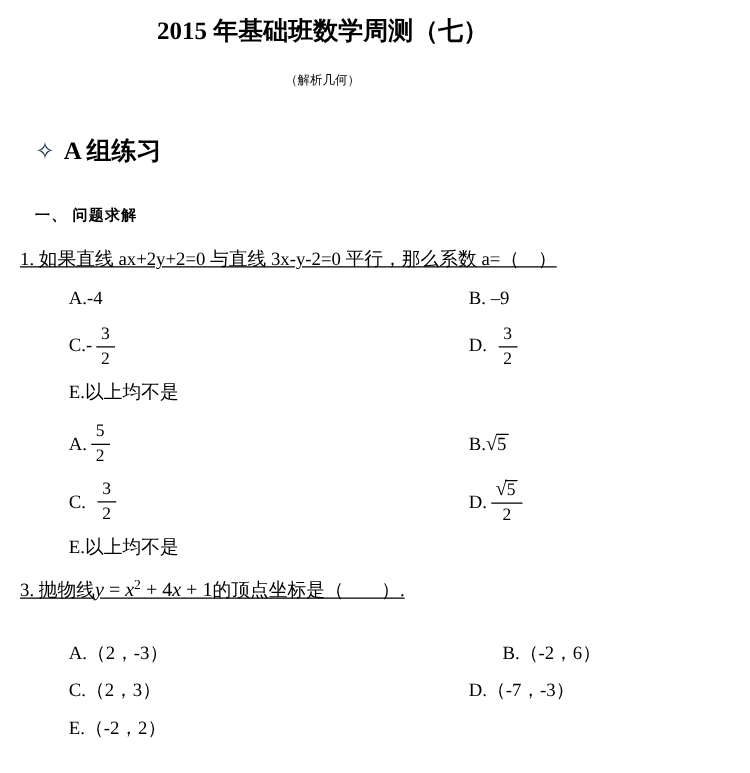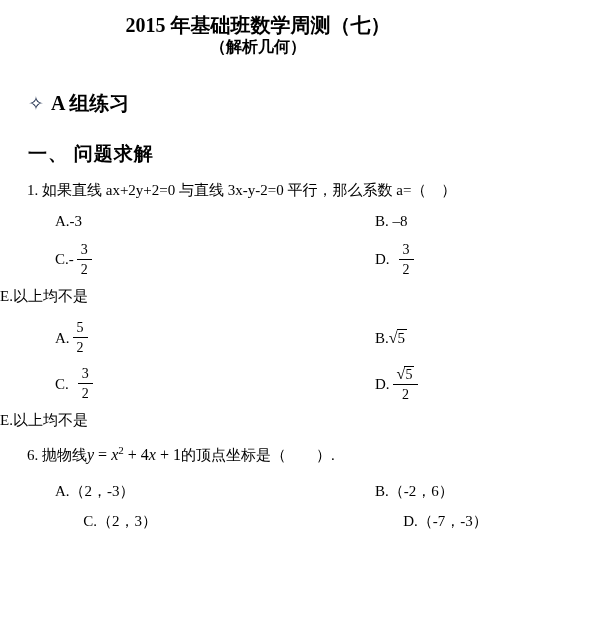--- a/index.html
+++ b/index.html
@@ -8,35 +8,35 @@
     position:relative;
     width:516px; height:618px;
     background:#ffffff;
     color:#000;
     font-family:"Liberation Serif","DejaVu Serif",serif;
     font-size:15px;
     padding-top:12px;
     overflow:hidden;
   }
   .title   { font-size:20px; line-height:26px; font-weight:bold; text-align:center; }
-  .subtitle{ font-size:16px; line-height:18px; font-weight:bold; text-align:center; }
+  .subtitle{ margin-top:18px; font-size:10px; line-height:18px; font-weight:normal; text-align:center; }
   .group-heading { margin-top:29px; margin-left:28px; font-size:20px; line-height:36px; font-weight:bold; }
   .gicon   { font-size:19px; font-weight:normal; color:#1c2b4a; margin-right:7px; }
-  .part-heading  { margin-top:23px; margin-left:28px; font-size:19px; line-height:18px; font-weight:bold; letter-spacing:1px; }
-  .stem    { margin-left:27px; line-height:20px; }
+  .part-heading  { margin-top:23px; margin-left:28px; font-size:12px; line-height:18px; font-weight:bold; letter-spacing:1px; }
+  .stem    { margin-left:16px; line-height:20px;text-decoration:underline; }
   .mt17{margin-top:17px;} .mt11{margin-top:11px;} .mt7{margin-top:7px;} .mt6{margin-top:6px;}
   .mt12{margin-top:12px;} .mt9{margin-top:9px;} .mt1{margin-top:1px;} .mt4{margin-top:4px;}
-  .mt14{margin-top:14px;} .mt27{margin-top:15px;} .mt10{margin-top:10px;justify-content:center;}
+  .mt14{margin-top:14px;} .mt27{margin-top:29px;gap:27px;} .mt10{margin-top:10px;}
   .opt-row { display:flex; margin-left:55px; }
   .opt-row .c1 { width:320px; }
   .opt     { line-height:20px; }
   .tall42  { min-height:42px; }
   .tall45  { min-height:45px; }
   .tall42 .opt, .tall45 .opt { display:flex; align-items:center; }
-  .opt-e   { line-height:20px; }
+  .opt-e   { margin-left:55px; line-height:20px; }
   .frac { display:inline-block; vertical-align:middle; text-align:center;
           font-size:14px; line-height:17px; margin-left:3px; }
   .frac .num { display:block; padding:0 4px 1px; }
   .frac .den { display:block; border-top:1px solid #000; padding:1px 4px 0; }
   .frac-gap { margin-left:9px; }
   .sqrt { white-space:nowrap; }
   .rsign { font-size:16px; margin-right:-1px; }
   .rad  { border-top:1px solid #000; padding:0 2px 0 1px; }
   .mi   { font-style:italic; }
   .m16  { font-size:16px; }
@@ -53,22 +53,22 @@
 
   <div class="group-heading">
     <span class="gicon">✧</span><span>A 组练习</span>
   </div>
 
   <div class="part-heading">一、 问题求解</div>
 
   <div class="stem mt17">1. 如果直线 ax+2y+2=0 与直线 3x-y-2=0 平行，那么系数 a=（　）</div>
 
   <div class="opt-row mt11">
-    <div class="opt c1">A.-3</div>
-    <div class="opt">B. –8</div>
+    <div class="opt c1">A.-4</div>
+    <div class="opt">B. –9</div>
   </div>
 
   <div class="opt-row tall42 mt7">
     <div class="opt c1">
       <span class="olabel">C.-</span>
         <span class="frac">
           <span class="num">3</span>
           <span class="den">2</span>
         </span>
     </div>
@@ -111,27 +111,28 @@
         <span class="frac">
           <span class="num"><span class="sqrt"><span class="rsign">√</span><span class="rad">5</span></span></span>
           <span class="den">2</span>
         </span>
     </div>
   </div>
 
   <div class="opt-e mt4">E.以上均不是</div>
 
   <div class="stem mt14 q3stem">
-    <span>6. 抛物线</span><span class="mi m16">y</span><span class="m16"> = </span><span class="mi m16">x</span><sup>2</sup><span class="m16"> + 4</span><span class="mi m16">x</span><span class="m16"> + 1</span><span>的顶点坐标是（　　）.</span>
+    <span>3. 抛物线</span><span class="mi m16">y</span><span class="m16"> = </span><span class="mi m16">x</span><sup>2</sup><span class="m16"> + 4</span><span class="mi m16">x</span><span class="m16"> + 1</span><span>的顶点坐标是（　　）.</span>
   </div>
 
   <div class="opt-row mt27">
     <div class="opt c1">A.（2，-3）</div>
     <div class="opt">B.（-2，6）</div>
   </div>
 
   <div class="opt-row mt10">
     <div class="opt c1">C.（2，3）</div>
     <div class="opt">D.（-7，-3）</div>
   </div>
 
+  <div class="opt-e mt10">E.（-2，2）</div>
 
 </div>
 
 </body></html>

